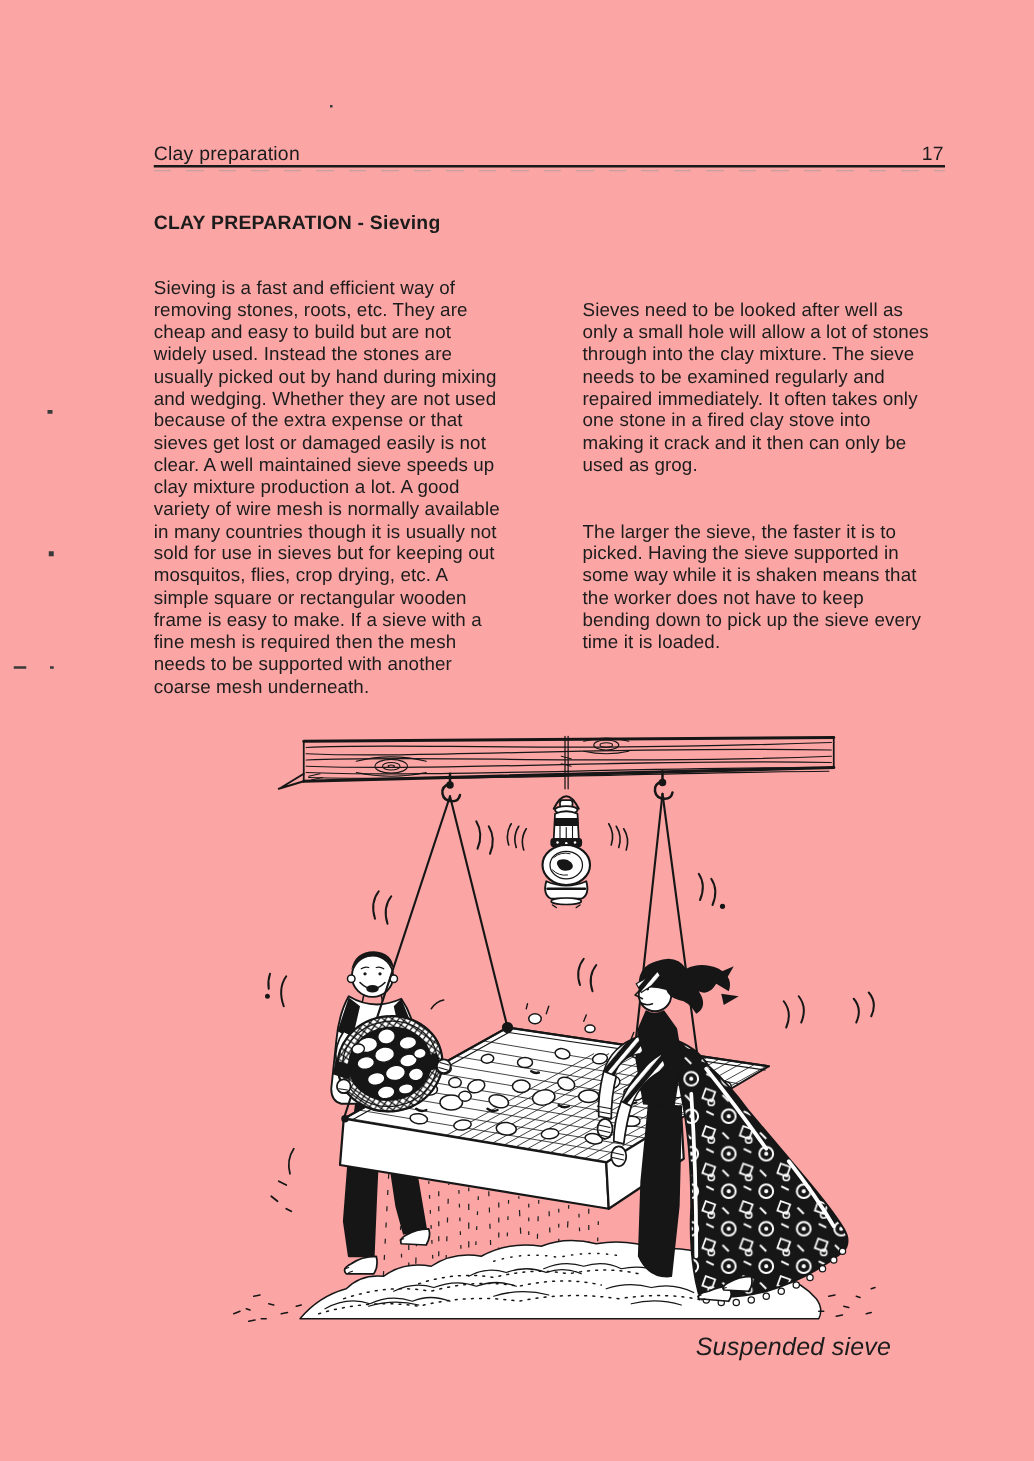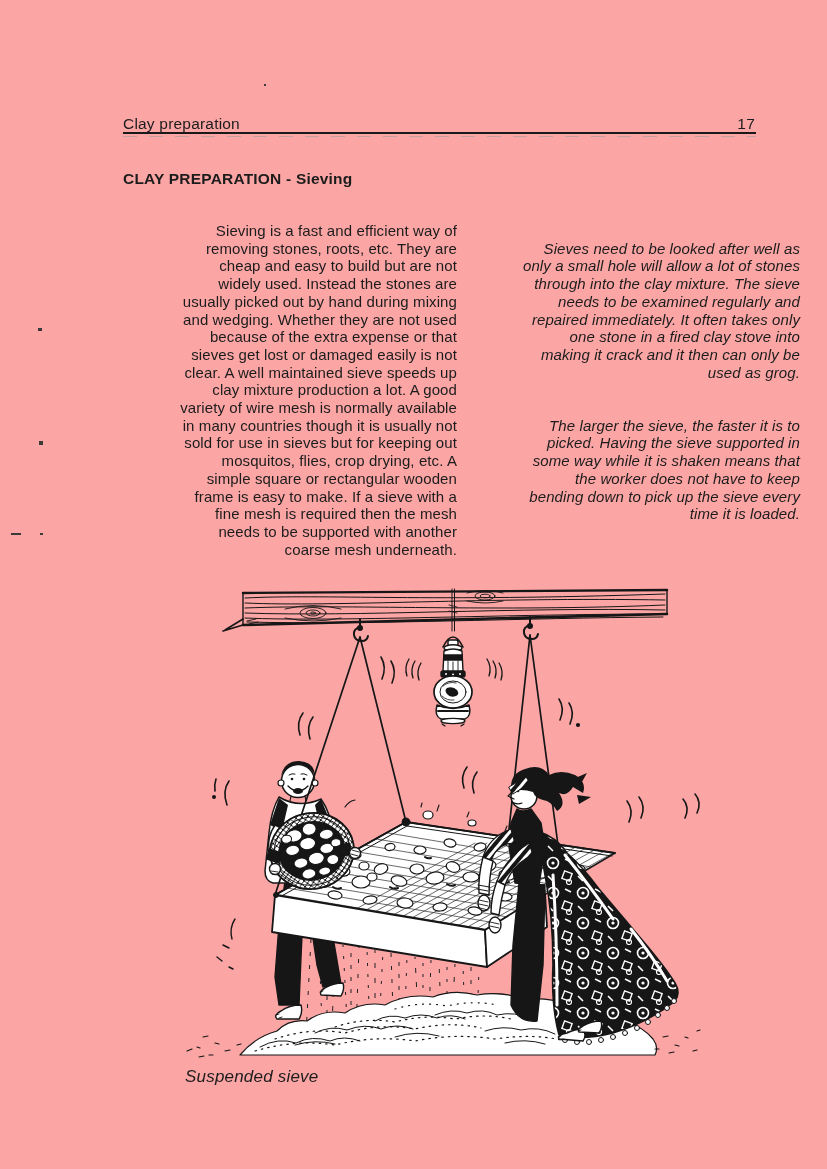--- a/index.html
+++ b/index.html
@@ -7,27 +7,27 @@
     position:relative;width:827px;height:1169px;background:#fca5a5;overflow:hidden;
     font-family:"Liberation Sans","DejaVu Sans",sans-serif;color:#1c1c1c;
   }
   .abs{position:absolute;}
   .header-row{left:123px;top:115px;width:632px;display:flex;justify-content:space-between;
     font-size:15.5px;letter-spacing:.2px;}
   .header-rule{left:123px;top:132px;width:633px;height:2px;background:#191919;}
   .header-rule-echo{left:123px;top:136px;width:633px;height:1px;
     background:repeating-linear-gradient(90deg,#9a9a9a 0 14px,transparent 14px 26px);opacity:.55;}
   .section-title{left:123px;top:170px;font-size:15.5px;font-weight:bold;letter-spacing:.2px;}
-  .col{top:222px;width:334px;font-size:15px;line-height:17.7px;white-space:pre-line;letter-spacing:.1px;text-align:right;}
+  .col{top:222px;width:334px;font-size:15px;line-height:17.7px;white-space:pre-line;letter-spacing:.1px;}
   .col-left{left:123px;}
-  .col-right{left:466px;font-style:italic;}
+  .col-right{left:466px;}
   .col-right p{margin:0;white-space:pre-line;}
   .col-right p + p{margin-top:17.7px;}
-  .figure-caption{left:185px;top:1067px;width:528px;text-align:left;
-    font-size:17px;font-style:italic;letter-spacing:.2px;}
+  .figure-caption{left:185px;top:1067px;width:528px;text-align:right;
+    font-size:20px;font-style:italic;letter-spacing:.2px;}
   .speck{position:absolute;background:#3a3a3a;}
   svg .ink{stroke:#161616;fill:none;stroke-linecap:round;stroke-linejoin:round;}
 </style>
 </head>
 <body>
 
 <div class="page">
 
   <div class="abs header-row">
     <span>Clay preparation</span>

